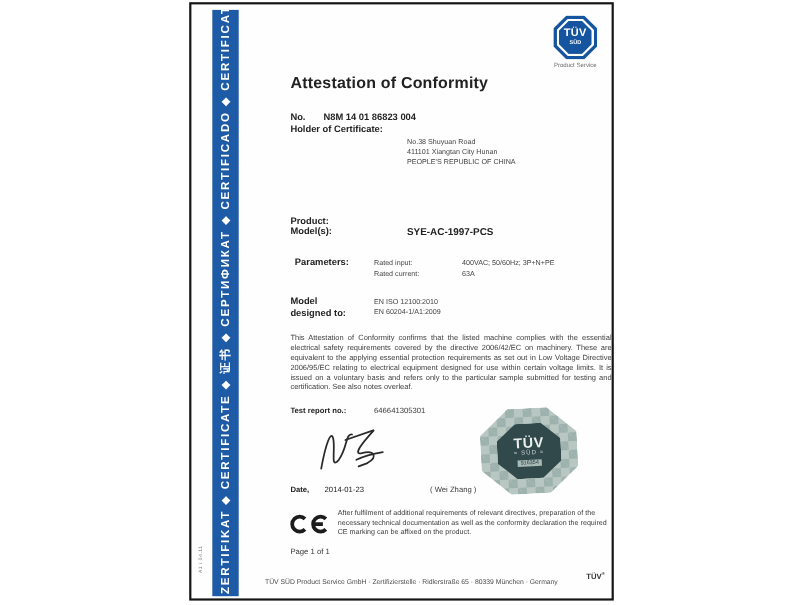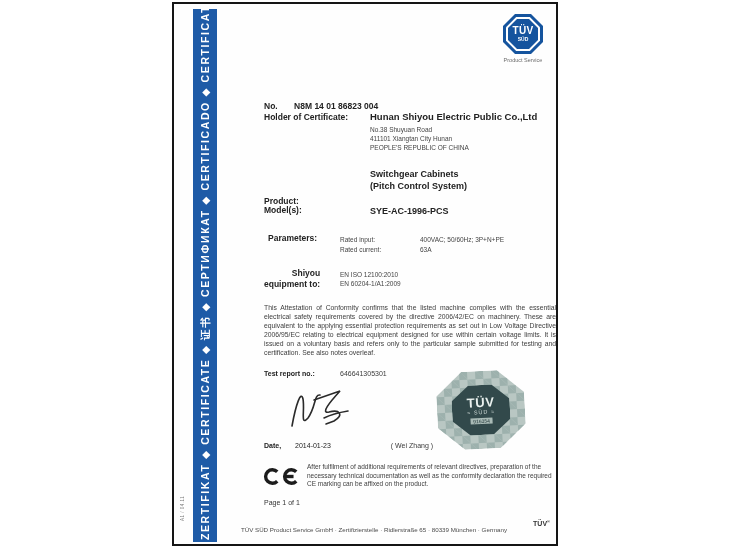--- a/index.html
+++ b/index.html
@@ -24,21 +24,21 @@
   .logo-o2{width:34px;height:34px;background:#ffffff;display:flex;align-items:center;justify-content:center;}
   .logo-o3{width:30px;height:30px;background:#15549e;display:flex;flex-direction:column;align-items:center;justify-content:center;}
   .logo-tuv{color:#fff;font-weight:bold;font-size:10px;line-height:10px;letter-spacing:.3px;}
   .logo-sud{color:#fff;font-weight:bold;font-size:5px;line-height:6px;}
   .logo-caption{margin-top:3px;font-size:5.5px;color:#6c6c6c;}
   
   .abs{position:absolute;}
   .title{left:90px;top:64px;font-size:14.5px;font-weight:bold;color:#222;letter-spacing:.2px;}
   .no-line{left:90px;top:97px;font-size:8.5px;font-weight:bold;color:#222;}
   .no-line .num{margin-left:14px;}
-  .lbl{font-size:8.5px;font-weight:bold;color:#222;text-align:right;}
+  .lbl{font-size:8.5px;font-weight:bold;color:#222;}
   .val-bold{font-size:9px;font-weight:bold;color:#222;line-height:12px;}
   .small{font-size:6.5px;color:#444;line-height:9px;}
   .para{left:90px;top:299px;width:292px;font-size:6.8px;color:#3d3d3d;line-height:9px;text-align:justify;}
   .sig-svg{left:110px;top:380px;}
   .seal{left:263px;top:367px;width:88px;height:78px;transform:rotate(-3deg);
         background-color:#b9c7c3;
         background-image:
           linear-gradient(45deg,#9db1ad 25%,transparent 25%,transparent 75%,#9db1ad 75%),
           linear-gradient(45deg,#9db1ad 25%,transparent 25%,transparent 75%,#9db1ad 75%);
         background-size:16px 16px;background-position:0 0,8px 8px;
@@ -77,57 +77,53 @@
         <div class="logo-o2 oct">
           <div class="logo-o3 oct">
             <span class="logo-tuv">TÜV</span>
             <span class="logo-sud">SÜD</span>
           </div>
         </div>
       </div>
       <div class="logo-caption">Product Service</div>
     </div>
 
+    <div class="abs title">Attestation of Conformity</div>
     <div class="abs no-line">
       <span>No.</span>
       <span class="num">N8M 14 01 86823 004</span>
     </div>
 
     <div class="abs lbl" style="left:90px;top:108px;">Holder of Certificate:</div>
-    <div class="abs val-bold" style="left:196px;top:107px;font-size:9.5px;">Hunan Shiyou Electric Public Co.,Ltd</div>
     <div class="abs small" style="left:196px;top:121px;">
       <div>No.38 Shuyuan Road</div>
       <div>411101 Xiangtan City Hunan</div>
       <div>PEOPLE'S REPUBLIC OF CHINA</div>
     </div>
 
     <div class="abs lbl" style="left:90px;top:164px;margin-top:28px;">Product:</div>
-    <div class="abs val-bold" style="left:196px;top:164px;">
-      <div>Switchgear Cabinets</div>
-      <div>(Pitch Control System)</div>
-    </div>
 
     <div class="abs lbl" style="left:90px;top:201px;">Model(s):</div>
-    <div class="abs val-bold" style="left:196px;top:201px;">SYE-AC-1996-PCS</div>
+    <div class="abs val-bold" style="left:196px;top:201px;">SYE-AC-1997-PCS</div>
 
     <div class="abs lbl" style="left:94px;top:229px;">Parameters:</div>
     <div class="abs params-grid">
       <div class="row">
         <span class="k">Rated input:</span>
         <span>400VAC; 50/60Hz; 3P+N+PE</span>
       </div>
       <div class="row">
         <span class="k">Rated current:</span>
         <span>63A</span>
       </div>
     </div>
 
     <div class="abs lbl" style="left:90px;top:264px;line-height:11px;">
-      <div>Shiyou</div>
-      <div>equipment to:</div>
+      <div>Model</div>
+      <div>designed to:</div>
     </div>
     <div class="abs small" style="left:166px;top:266px;">
       <div>EN ISO 12100:2010</div>
       <div>EN 60204-1/A1:2009</div>
     </div>
 
     <div class="abs para">This Attestation of Conformity confirms that the listed machine complies with the essential electrical safety requirements covered by the directive 2006/42/EC on machinery. These are equivalent to the applying essential protection requirements as set out in Low Voltage Directive 2006/95/EC relating to electrical equipment designed for use within certain voltage limits. It is issued on a voluntary basis and refers only to the particular sample submitted for testing and certification. See also notes overleaf.</div>
 
     <div class="abs lbl" style="left:90px;top:366px;font-size:7px;">Test report no.:</div>
     <div class="abs" style="left:166px;top:366px;font-size:7px;color:#3a3a3a;">646641305301</div>

